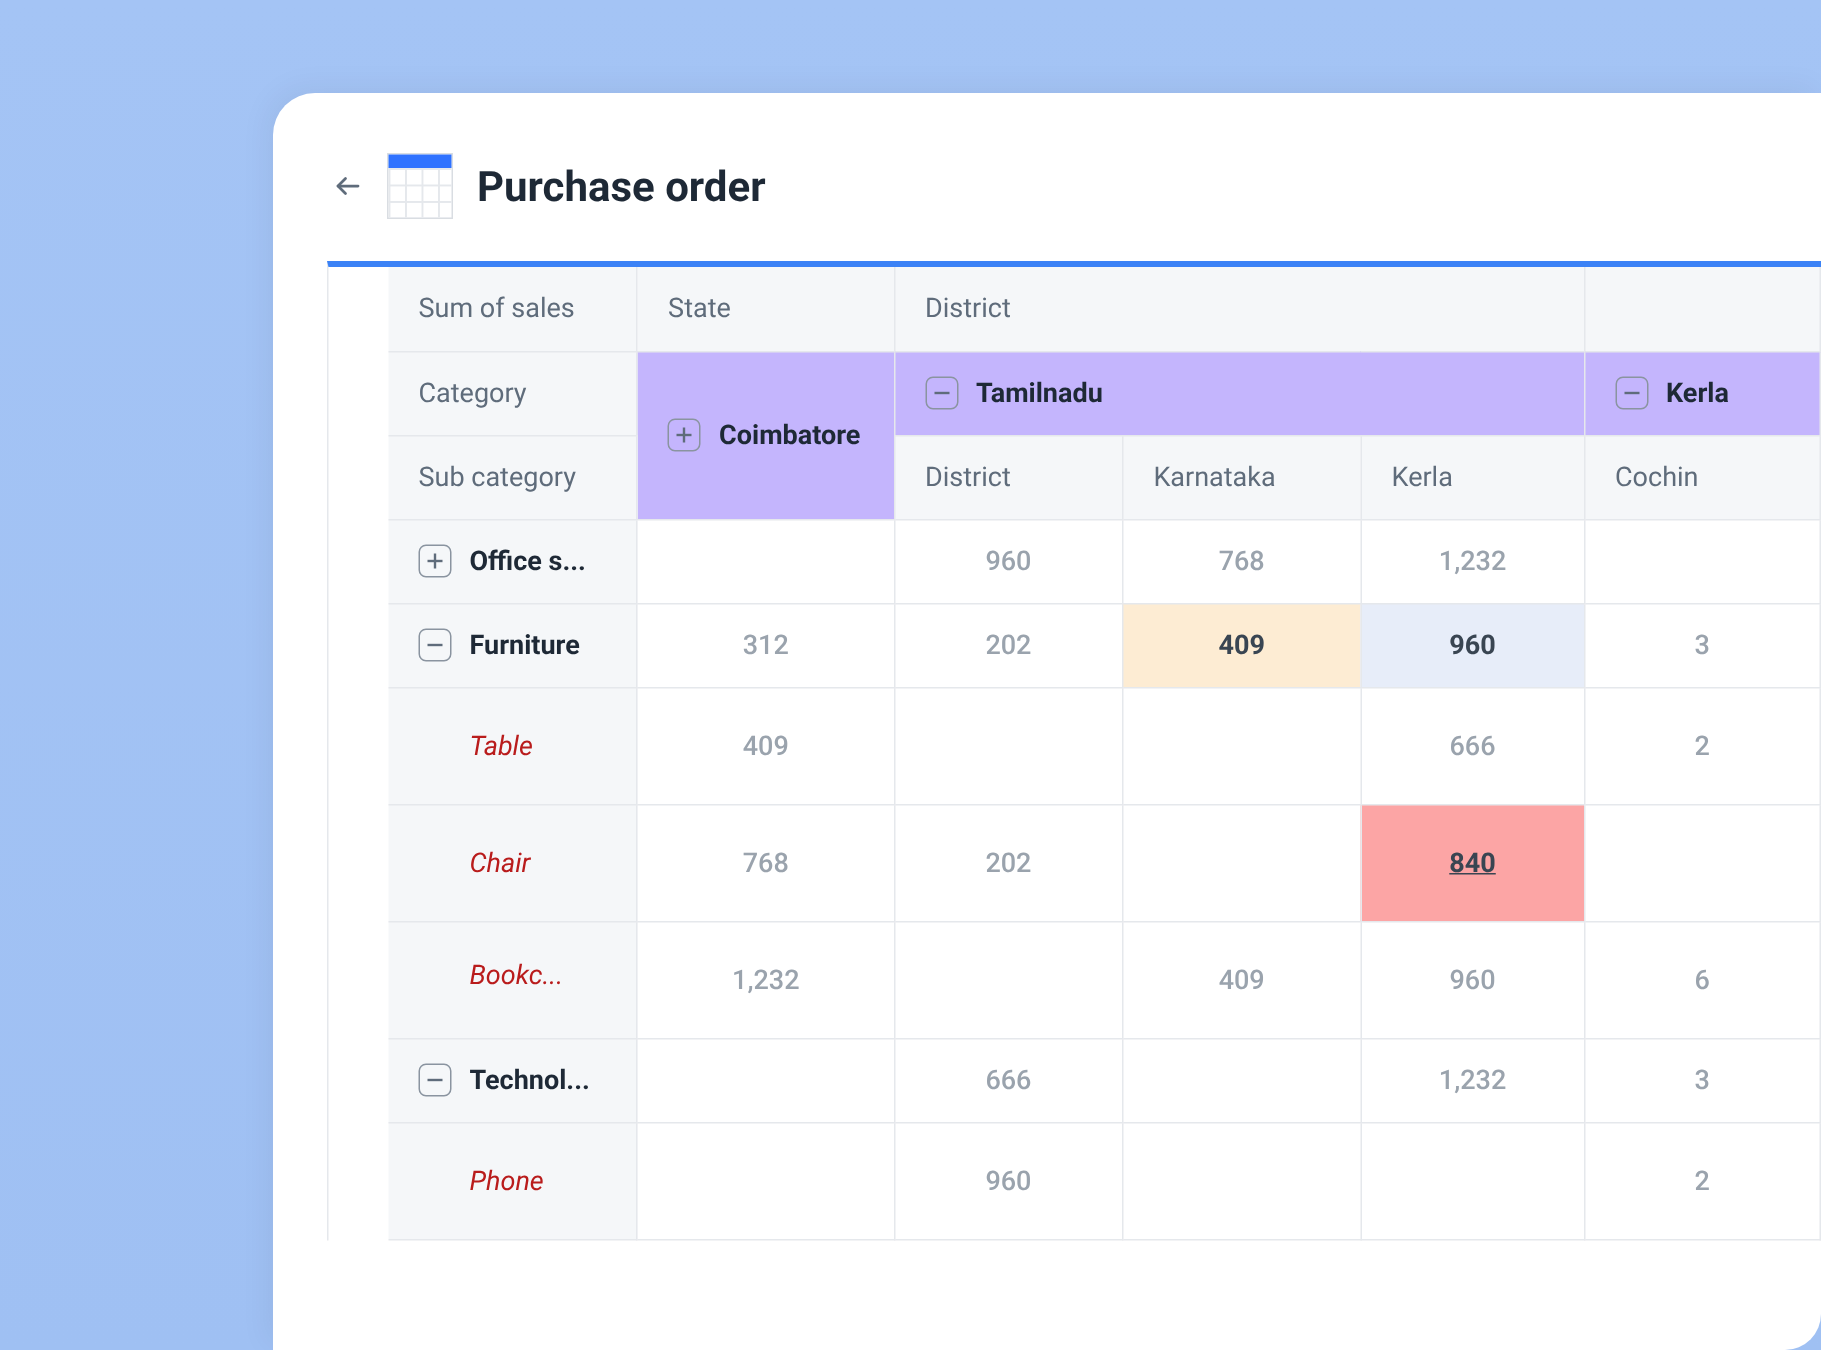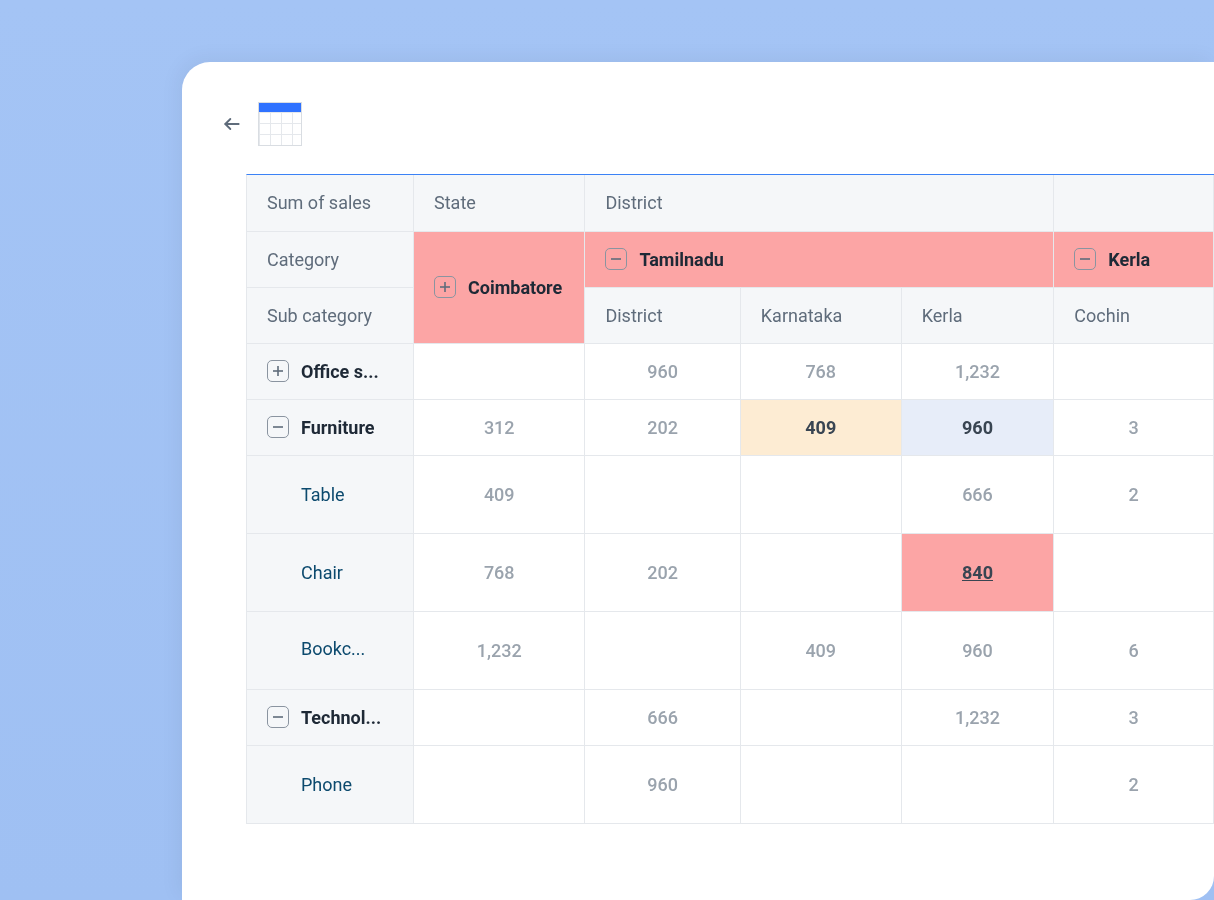--- a/index.html
+++ b/index.html
@@ -48,48 +48,49 @@
     linear-gradient(to right, #e5e8ec 1px, transparent 1px),
     linear-gradient(to bottom, #e5e8ec 1px, transparent 1px);
   background-size: 11px 11px;
 }
 .page-title {
   font-size: 28px;
   font-weight: 700;
   color: #1e2936;
 }
 .pivot {
-  margin-left: 64px;
-  border-top: 1px solid #3b82f6;
+  margin-left: 36px;
+  border-top: 4px solid #3b82f6;
   border-left: 1px solid #e5e8ec;
+  padding-left: 40px;
 }
 .pivot table { border-collapse: collapse; table-layout: fixed; }
 .pivot td, .pivot th {
   border-right: 1px solid #e5e8ec;
   border-bottom: 1px solid #e5e8ec;
   padding: 0 20px;
   height: 56px;
   vertical-align: middle;
   font-size: 18px;
 }
 .hdr { background: #f5f7f9; color: #5f6c7b; font-weight: 400; text-align: left; }
-.col-group { background:#fca5a5; }
+.col-group { background:#c4b5fd; }
 .col-group-inner, .row-cat-inner {
   display: flex; align-items: center; gap: 12px;
 }
 .toggle {
   width: 22px; height: 22px;
   border: 1.5px solid #8a94a0; border-radius: 5px;
   display:flex; align-items:center; justify-content:center;
   color:#5f6c7b; cursor:pointer; flex-shrink:0;
 }
 .toggle svg { width:12px; height:12px; }
 .bold-label { font-weight:700; color:#1e2936; }
 .rowhdr { background:#f5f7f9; color:#5f6c7b; }
-.sub-label { padding-left: 34px; color:#0c4a6e; font-weight:400; }
+.sub-label { padding-left: 34px; color:#b91c1c; font-weight:400;font-style:italic; }
 .num { text-align:center; color:#9aa3ad; font-weight:500; font-size:20px; }
 .num.dark { color:#394552; font-weight:700; }
 .hl-orange { background:#fdecd3; }
 .hl-blue { background:#e7edf9; }
 .hl-pink { background:#fca5a5;text-decoration:underline; }
 .w-cat { width: 170px; }
 .w-col { width: 172px; }
 .ellipsis { white-space:nowrap; overflow:hidden; text-overflow:ellipsis; max-width:120px; display:inline-block; }
 </style>
 </head>
@@ -101,20 +102,21 @@
     <div class="back-arrow">
       <svg viewBox="0 0 24 24" width="20" height="20" fill="none" stroke="currentColor" stroke-width="2.2" stroke-linecap="round" stroke-linejoin="round">
           <line x1="20" y1="12" x2="4" y2="12"></line>
           <polyline points="10 18 4 12 10 6"></polyline>
         </svg>
     </div>
     <div class="app-icon">
       <div class="topbar"></div>
         <div class="grid"></div>
     </div>
+    <div class="page-title">Purchase order</div>
   </div>
 
   <div class="pivot">
     <table>
 
       <tbody>
           <tr>
         <th class="hdr w-cat"><span>Sum of sales</span></th>
         <th class="hdr w-col" rowspan="1"><span>State</span></th>
         <th class="hdr" colspan="3"><span>District</span></th>

